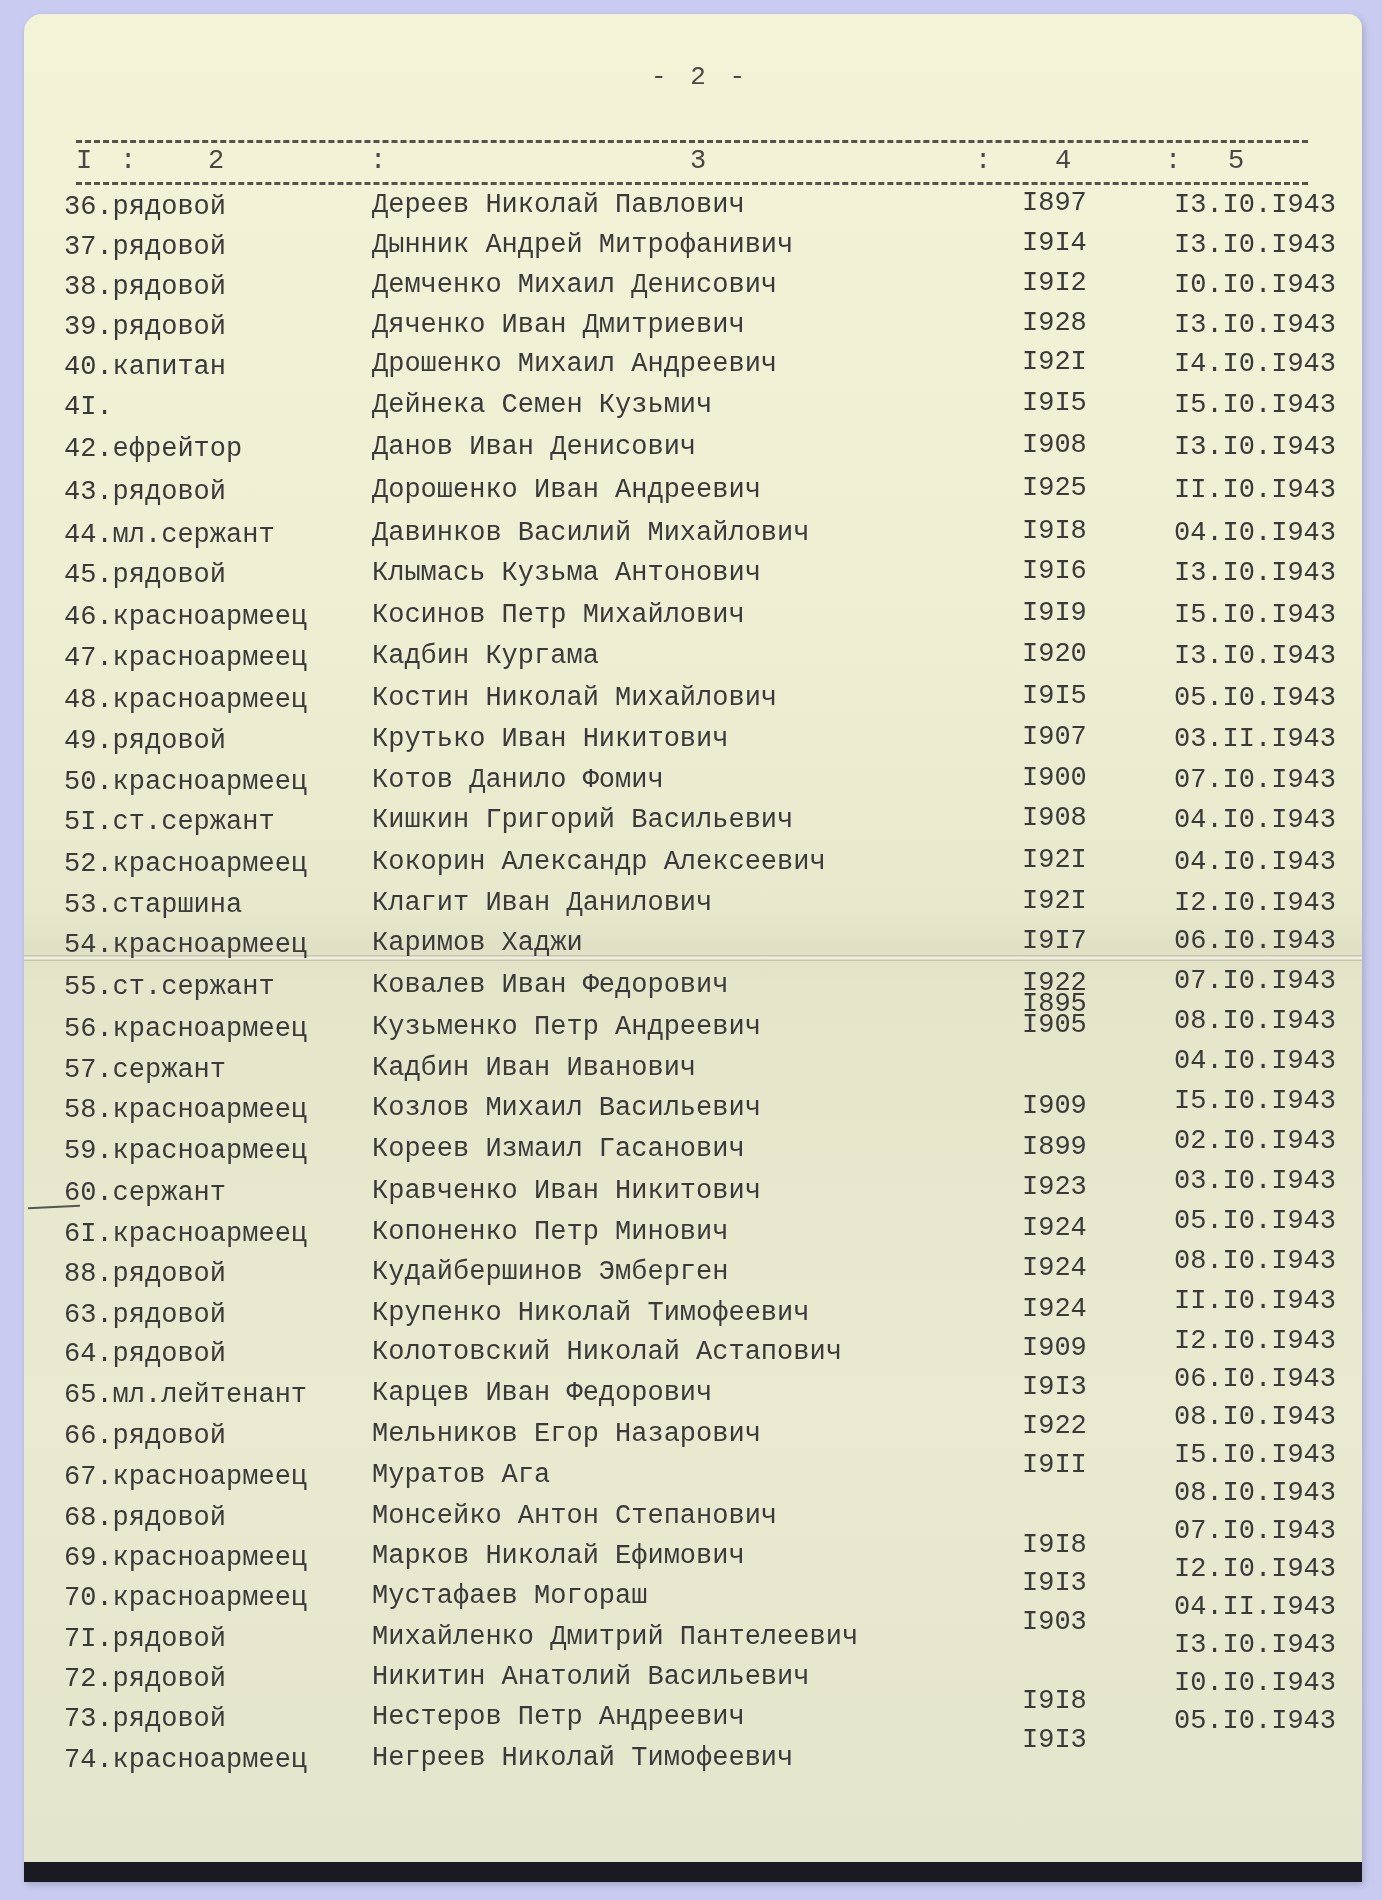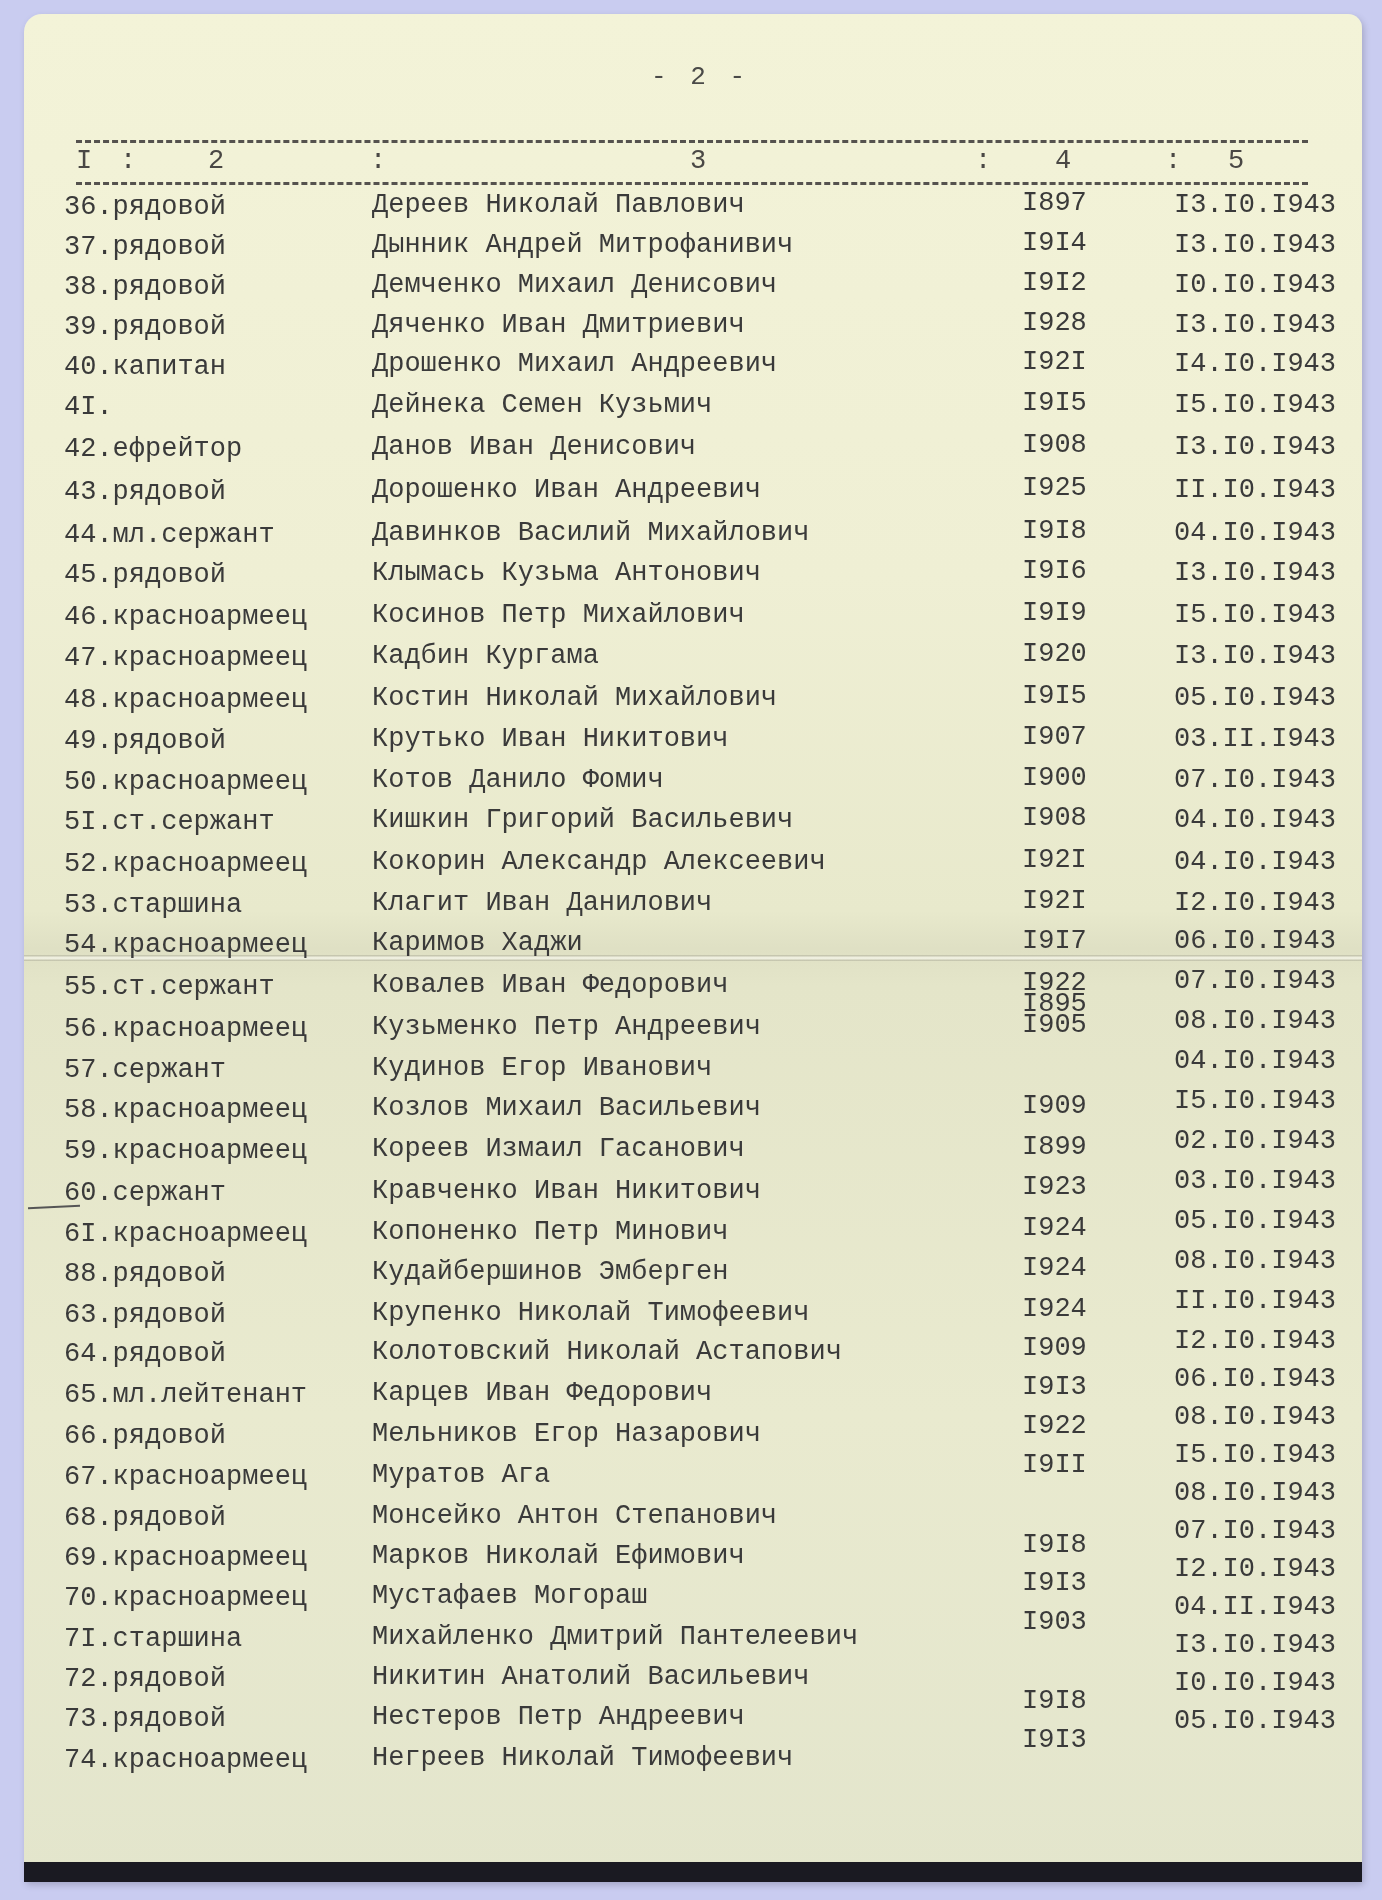--- a/index.html
+++ b/index.html
@@ -325,21 +325,21 @@
     <div class="row" style="top: 1010px;">
       <span class="year">I905</span>
     </div>
     <div class="row" style="top: 1006px;">
       <span class="date">08.I0.I943</span>
     </div>
     <div class="row" style="top: 1055px;">
       <span class="num-rank">57.сержант</span>
     </div>
     <div class="row" style="top: 1053px;">
-      <span class="name">Кудинов Егор Иванович</span>
+      <span class="name">Кадбин Иван Иванович</span>
     </div>
     <div class="row" style="top: 989px;">
       <span class="year">I895</span>
     </div>
     <div class="row" style="top: 1046px;">
       <span class="date">04.I0.I943</span>
     </div>
     <div class="row" style="top: 1095px;">
       <span class="num-rank">58.красноармеец</span>
     </div>
@@ -487,21 +487,21 @@
     <div class="row" style="top: 1581px;">
       <span class="name">Мустафаев Могораш</span>
     </div>
     <div class="row" style="top: 1568px;">
       <span class="year">I9I3</span>
     </div>
     <div class="row" style="top: 1554px;">
       <span class="date">I2.I0.I943</span>
     </div>
     <div class="row" style="top: 1624px;">
-      <span class="num-rank">7I.старшина</span>
+      <span class="num-rank">7I.рядовой</span>
     </div>
     <div class="row" style="top: 1622px;">
       <span class="name">Михайленко Дмитрий Пантелеевич</span>
     </div>
     <div class="row" style="top: 1607px;">
       <span class="year">I903</span>
     </div>
     <div class="row" style="top: 1592px;">
       <span class="date">04.II.I943</span>
     </div>

